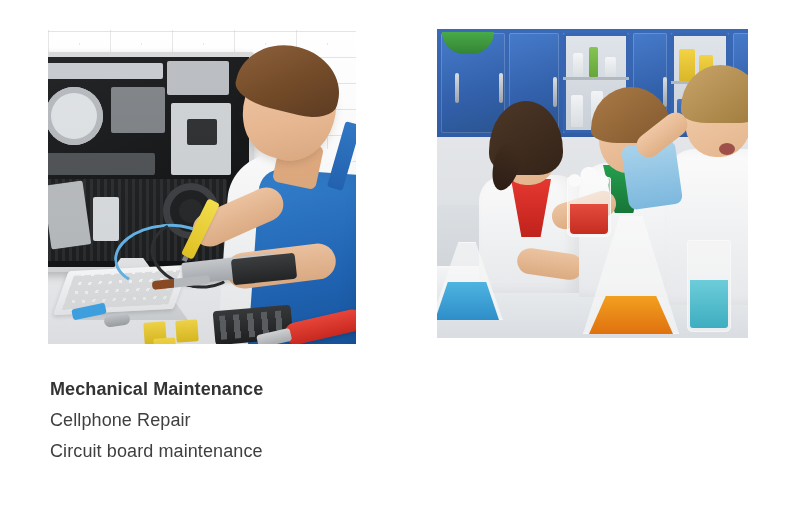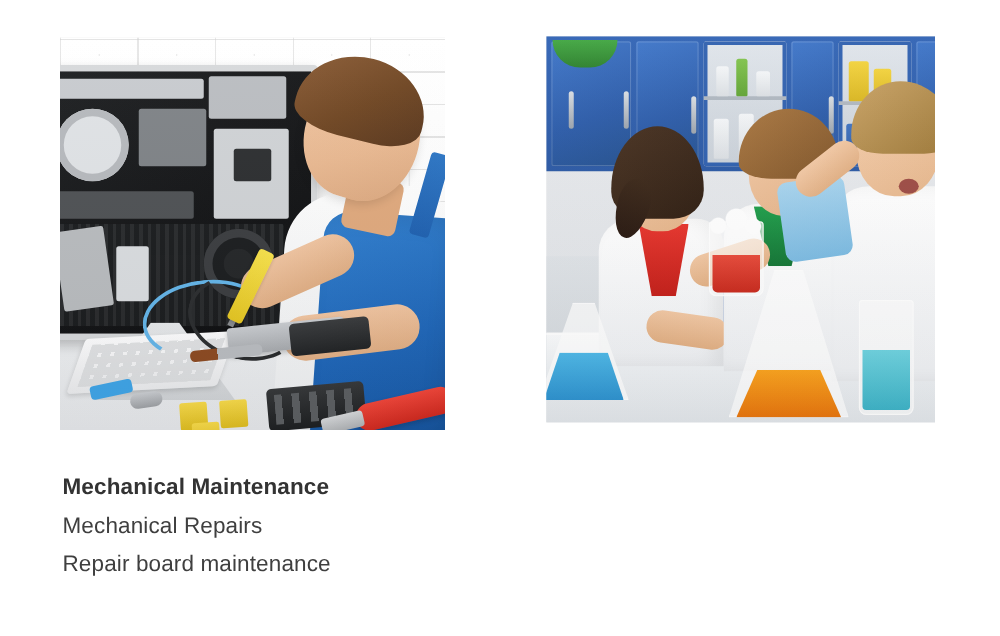--- a/index.html
+++ b/index.html
@@ -459,22 +459,22 @@
       <div class="clip c1"></div>
       <div class="clip c2"></div>
       <div class="clip c3"></div>
       <div class="tiny-tool"></div>
       <div class="cable-blue"></div>
       <div class="photo-gloss"></div>
     </div>
 
     <ul class="caption-list" id="list-left">
       <li class="caption-line bold">Mechanical Maintenance</li>
-      <li class="caption-line regular">Mechanical Repairs</li>
-      <li class="caption-line regular">Repair board maintenance</li>
+      <li class="caption-line regular">Cellphone Repair</li>
+      <li class="caption-line regular">Circuit board maintenance</li>
     </ul>
   </div>
 
   <div class="column" id="col-right">
 
     <div class="photo" id="photo-lab">
       <div class="lab-bg"></div>
 
       <div class="cab-top">
         <div class="cab-door" style="left:4px;width:64px;"></div>

